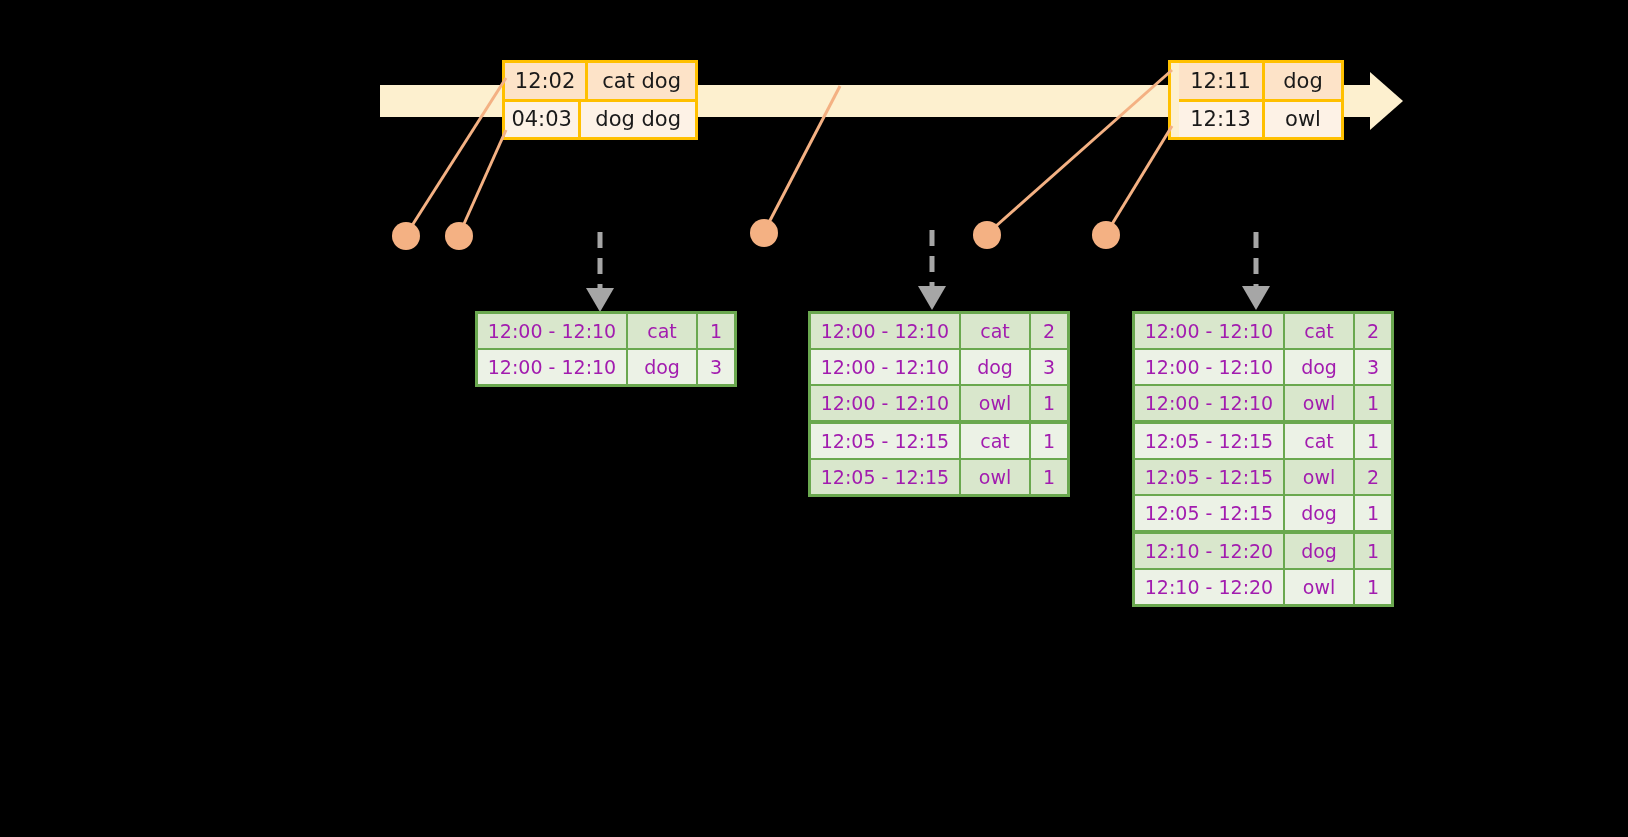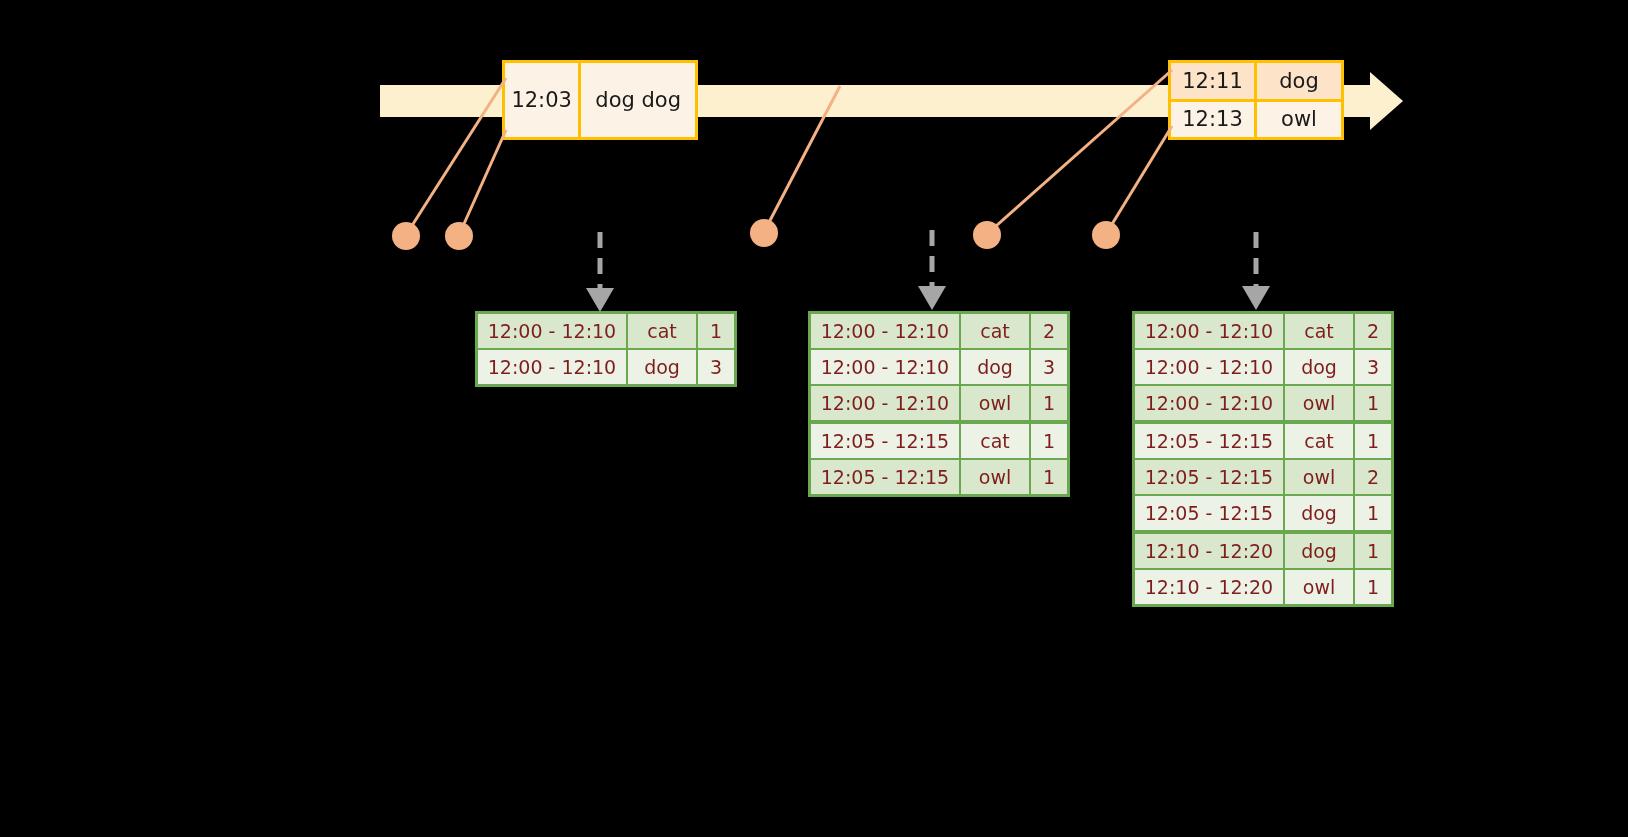--- a/index.html
+++ b/index.html
@@ -93,21 +93,21 @@
     display: flex;
     flex-direction: row;
     height: 34px;
     gap: 2px;
   }
   .rt-cell {
     display: flex;
     align-items: center;
     justify-content: center;
     font-size: 19px;
-    color: #7f1d1d;
+    color: #a21caf;
     box-sizing: border-box;
     white-space: nowrap;
   }
   .rt-cell.win  { width: 148px; }
   .rt-cell.key  { width: 68px; }
   .rt-cell.cnt  { width: 36px; }
   .rt-row.shade-a .rt-cell { background: #d9e7cc; }
   .rt-row.shade-b .rt-cell { background: #ecf2e6; }
 
   .dot {
@@ -120,28 +120,32 @@
 <body>
 
 <div id="stage">
 
   <div class="timeline-bar" style="left:380px; top:85px; width:1000px; height:32px;"></div>
   <svg class="lines">
     <polygon points="1370,72 1370,130 1403,101" fill="#fdf0cf"></polygon>
   </svg>
 
   <div class="event-box" style="left:502px; top:60px; width:196px; height:80px;">
+    <div class="event-row shade-a">
+      <div class="event-cell time">12:02</div>
+      <div class="event-cell val">cat dog</div>
+    </div>
     <div class="event-row shade-b">
-      <div class="event-cell time">12:03</div>
+      <div class="event-cell time">04:03</div>
       <div class="event-cell val">dog dog</div>
     </div>
   </div>
 
 
-  <div class="event-box" style="left:1168px; top:60px; width:176px; height:80px;">
+  <div class="event-box" style="left:1168px; top:60px; width:176px; height:80px;padding-left:8px;">
     <div class="event-row shade-a">
       <div class="event-cell time">12:11</div>
       <div class="event-cell val">dog</div>
     </div>
     <div class="event-row shade-b">
       <div class="event-cell time">12:13</div>
       <div class="event-cell val">owl</div>
     </div>
   </div>
 

